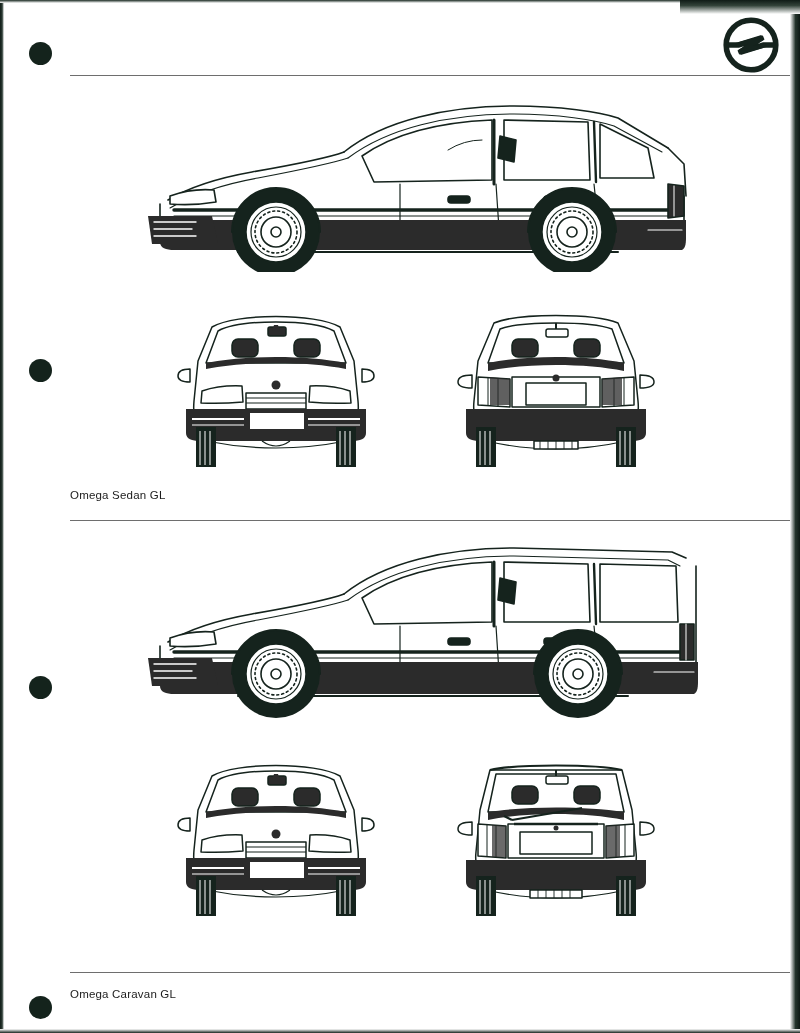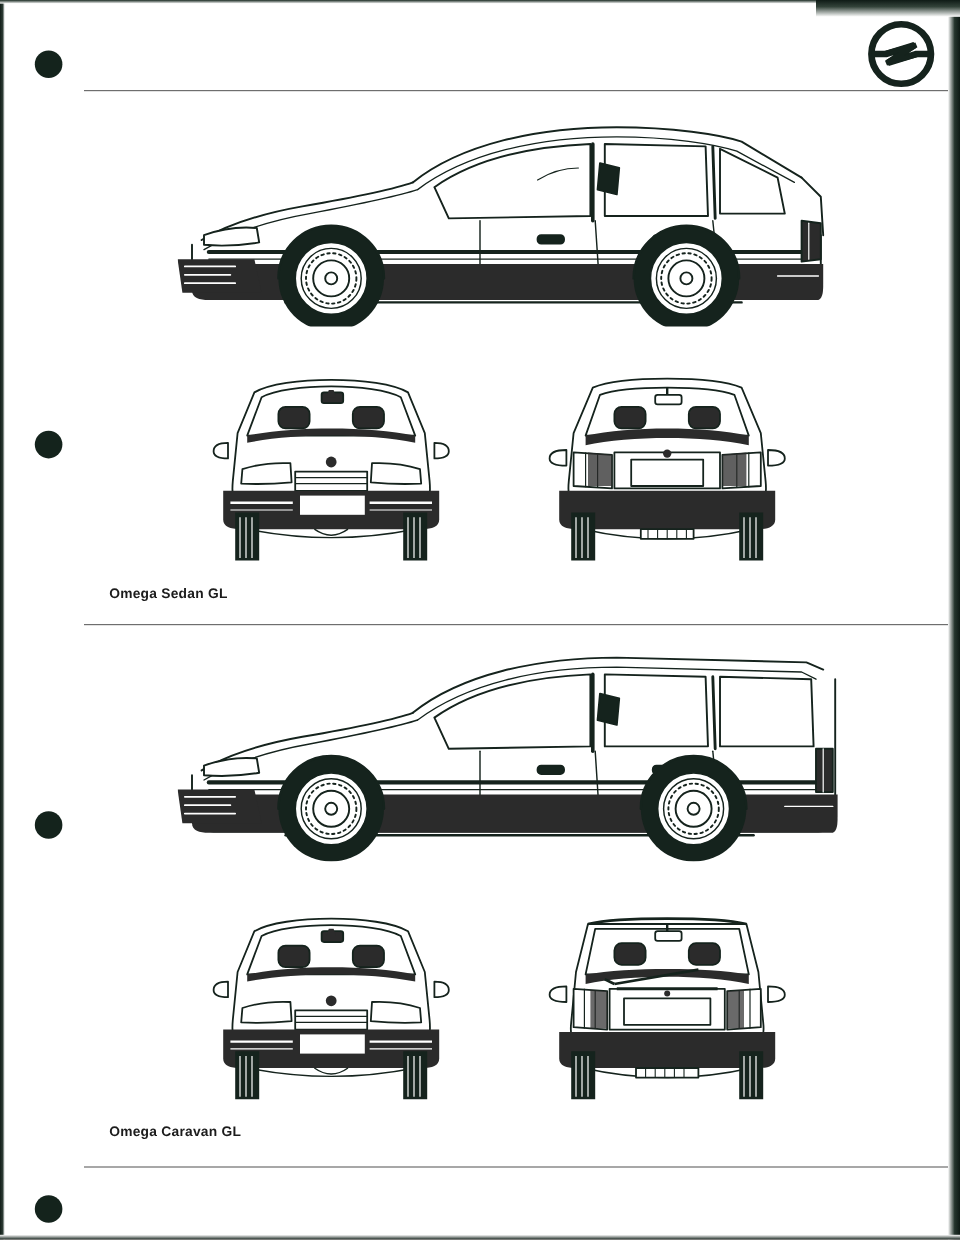--- a/index.html
+++ b/index.html
@@ -18,22 +18,22 @@
   .edge-bottom{left:0;bottom:0;width:800px;height:4px;
     background:linear-gradient(0deg,#16241e 0%,#ffffff 100%);}
   .corner-tr{position:absolute;right:0;top:0;width:120px;height:14px;
     background:linear-gradient(180deg,#0f1b16 0%,#33433a 40%,#ffffff 100%);}
 
   .hole{position:absolute;width:23px;height:23px;border-radius:50%;
         background:#14231c;}
 
   .rule{position:absolute;left:70px;width:720px;height:1px;background:#6e6e6e;}
 
-  .label{position:absolute;left:70px;font-size:11.5px;font-weight:bold;
-         color:#1c1c1c;letter-spacing:.2px;white-space:nowrap;margin-left:21px;}
+  .label{position:absolute;left:70px;font-size:11.5px;font-weight:normal;
+         color:#1c1c1c;letter-spacing:.2px;white-space:nowrap;}
 
   .logo{position:absolute;right:18px;top:14px;width:62px;height:62px;}
 
   .fig{position:absolute;}
   .fig svg{display:block;width:100%;height:100%;}
 </style>
 </head>
 <body>
 
 <div id="page">
@@ -340,15 +340,15 @@
         <g stroke="#ffffff" stroke-width="1">
           <path d="M24 126 L24 160 M29 126 L29 160 M34 126 L34 160"></path>
           <path d="M164 126 L164 160 M169 126 L169 160 M174 126 L174 160"></path>
         </g>
         <path d="M16 68 q-14 0 -14 7 q0 6 14 6 Z" fill="#ffffff"></path>
         <path d="M184 68 q14 0 14 7 q0 6 -14 6 Z" fill="#ffffff"></path>
       </g>
     </svg>
   </div>
 
-  <div class="label" style="top:938px">Omega Caravan GL</div>
+  <div class="label" style="top:988px">Omega Caravan GL</div>
 
 </div>
 
 </body></html>

